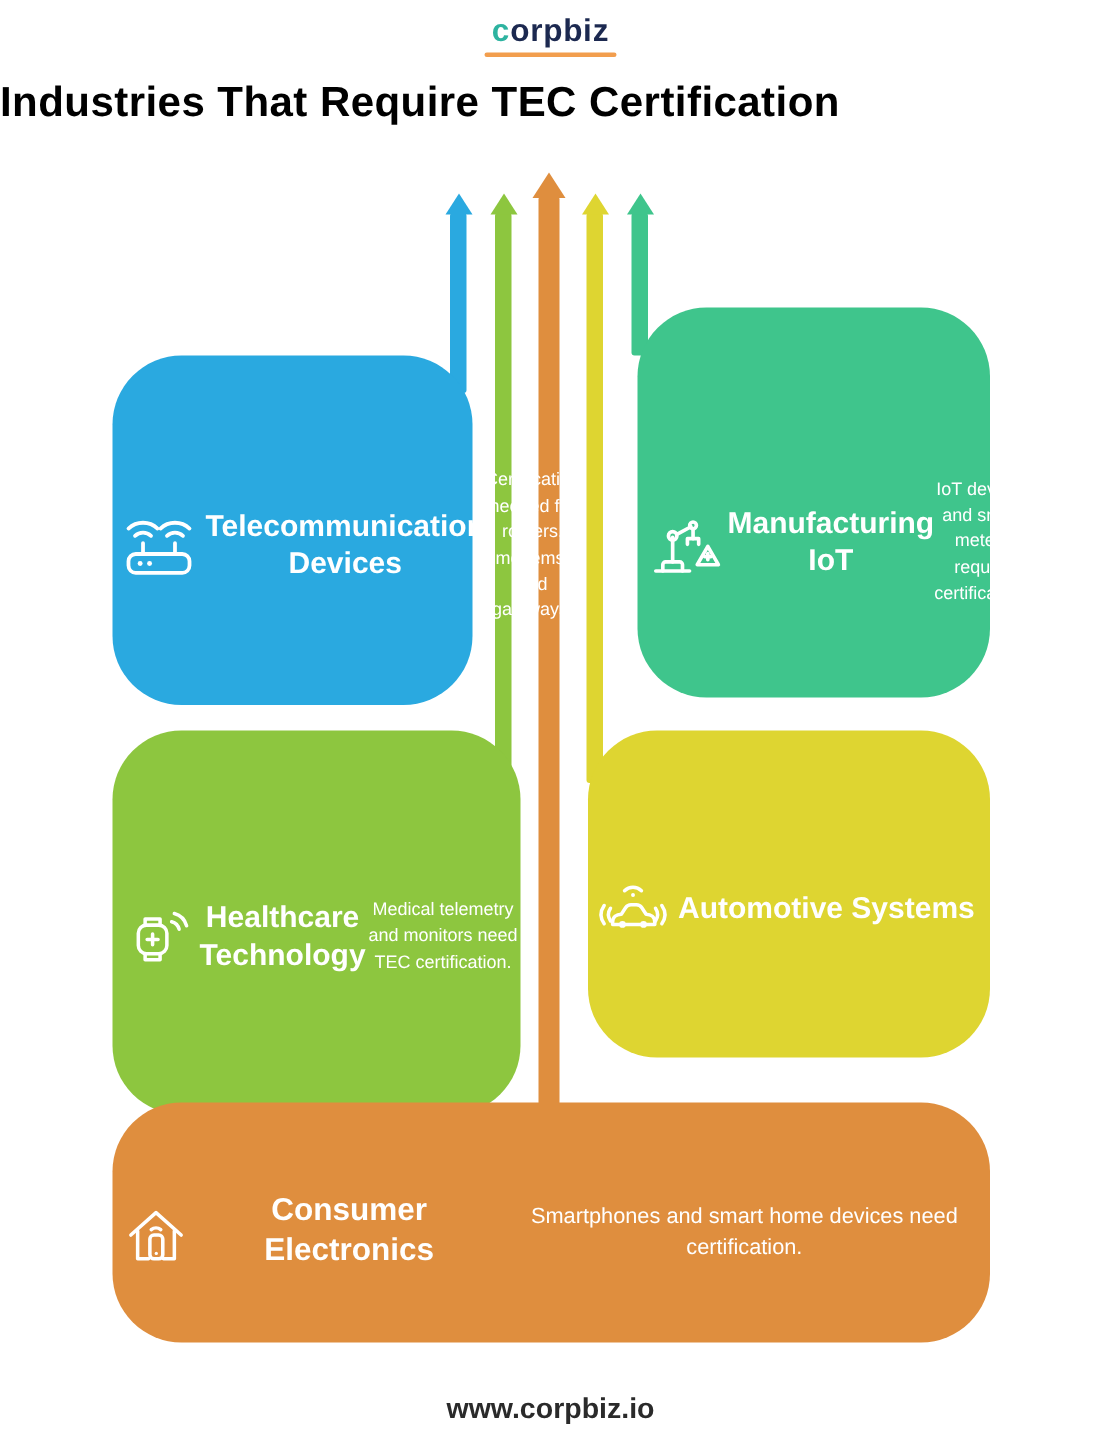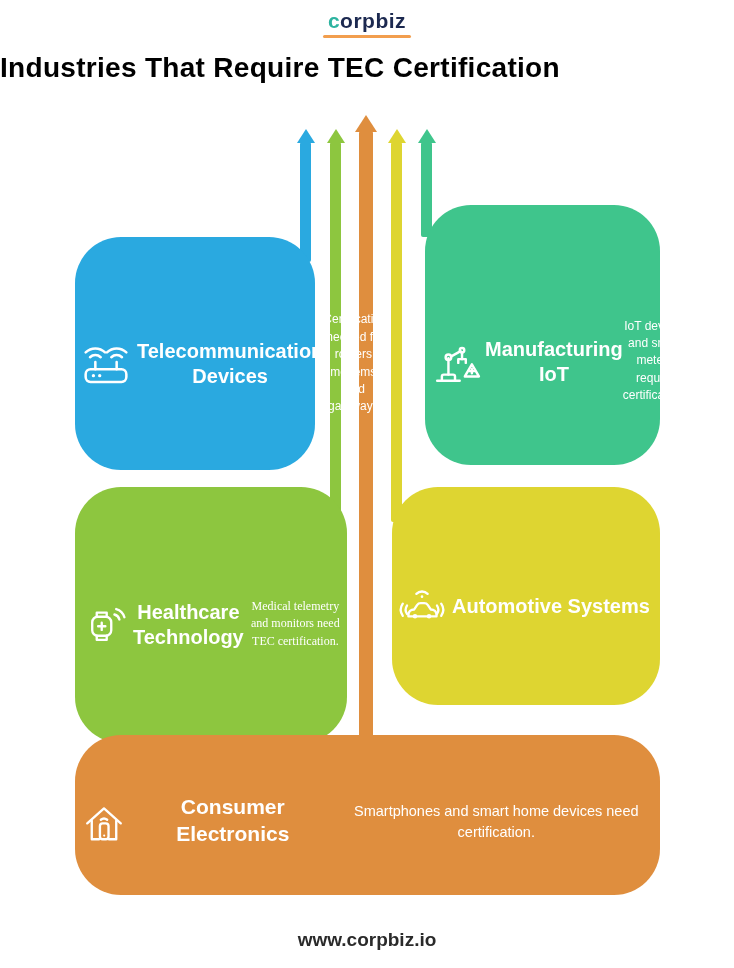--- a/index.html
+++ b/index.html
@@ -36,21 +36,21 @@
     display:flex;flex-direction:row;align-items:center;box-sizing:border-box;
   }
   .card h2{margin:8px 0 7px;font-size:20px;font-weight:700;line-height:1.25;white-space:pre-line;}
   .card p{margin:0;font-size:12px;line-height:1.45;}
   .card .icon{line-height:0;}
   .card-telecom      {left:75px; top:237px;width:240px;height:233px;background:#2aa9e0;padding-top:20px;}
   .card-telecom p     {max-width:178px;}
   .card-manufacturing{left:425px;top:205px;width:235px;height:260px;background:#3fc58c;padding-top:52px;}
   .card-manufacturing p{max-width:160px;}
   .card-healthcare   {left:75px; top:487px;width:272px;height:256px;background:#8dc63f;padding-top:18px;}
-  .card-healthcare p  {max-width:170px;font-family:Liberation Serif, serif;}
+  .card-healthcare p  {max-width:170px;}
   .card-automotive   {left:392px;top:487px;width:268px;height:218px;background:#ded531;padding-top:20px;}
   .card-automotive p  {max-width:190px;}
   .card-consumer     {left:75px; top:735px;width:585px;height:160px;background:#df8e3e;padding-top:14px;}
   .card-consumer h2   {font-size:21px;margin:4px 0 7px;}
   .card-consumer p    {font-size:14.5px;}
   
   .footer{
     position:absolute;top:929px;left:0;right:0;text-align:center;
     font-size:19px;font-weight:700;color:#2a2a2a;
   }

